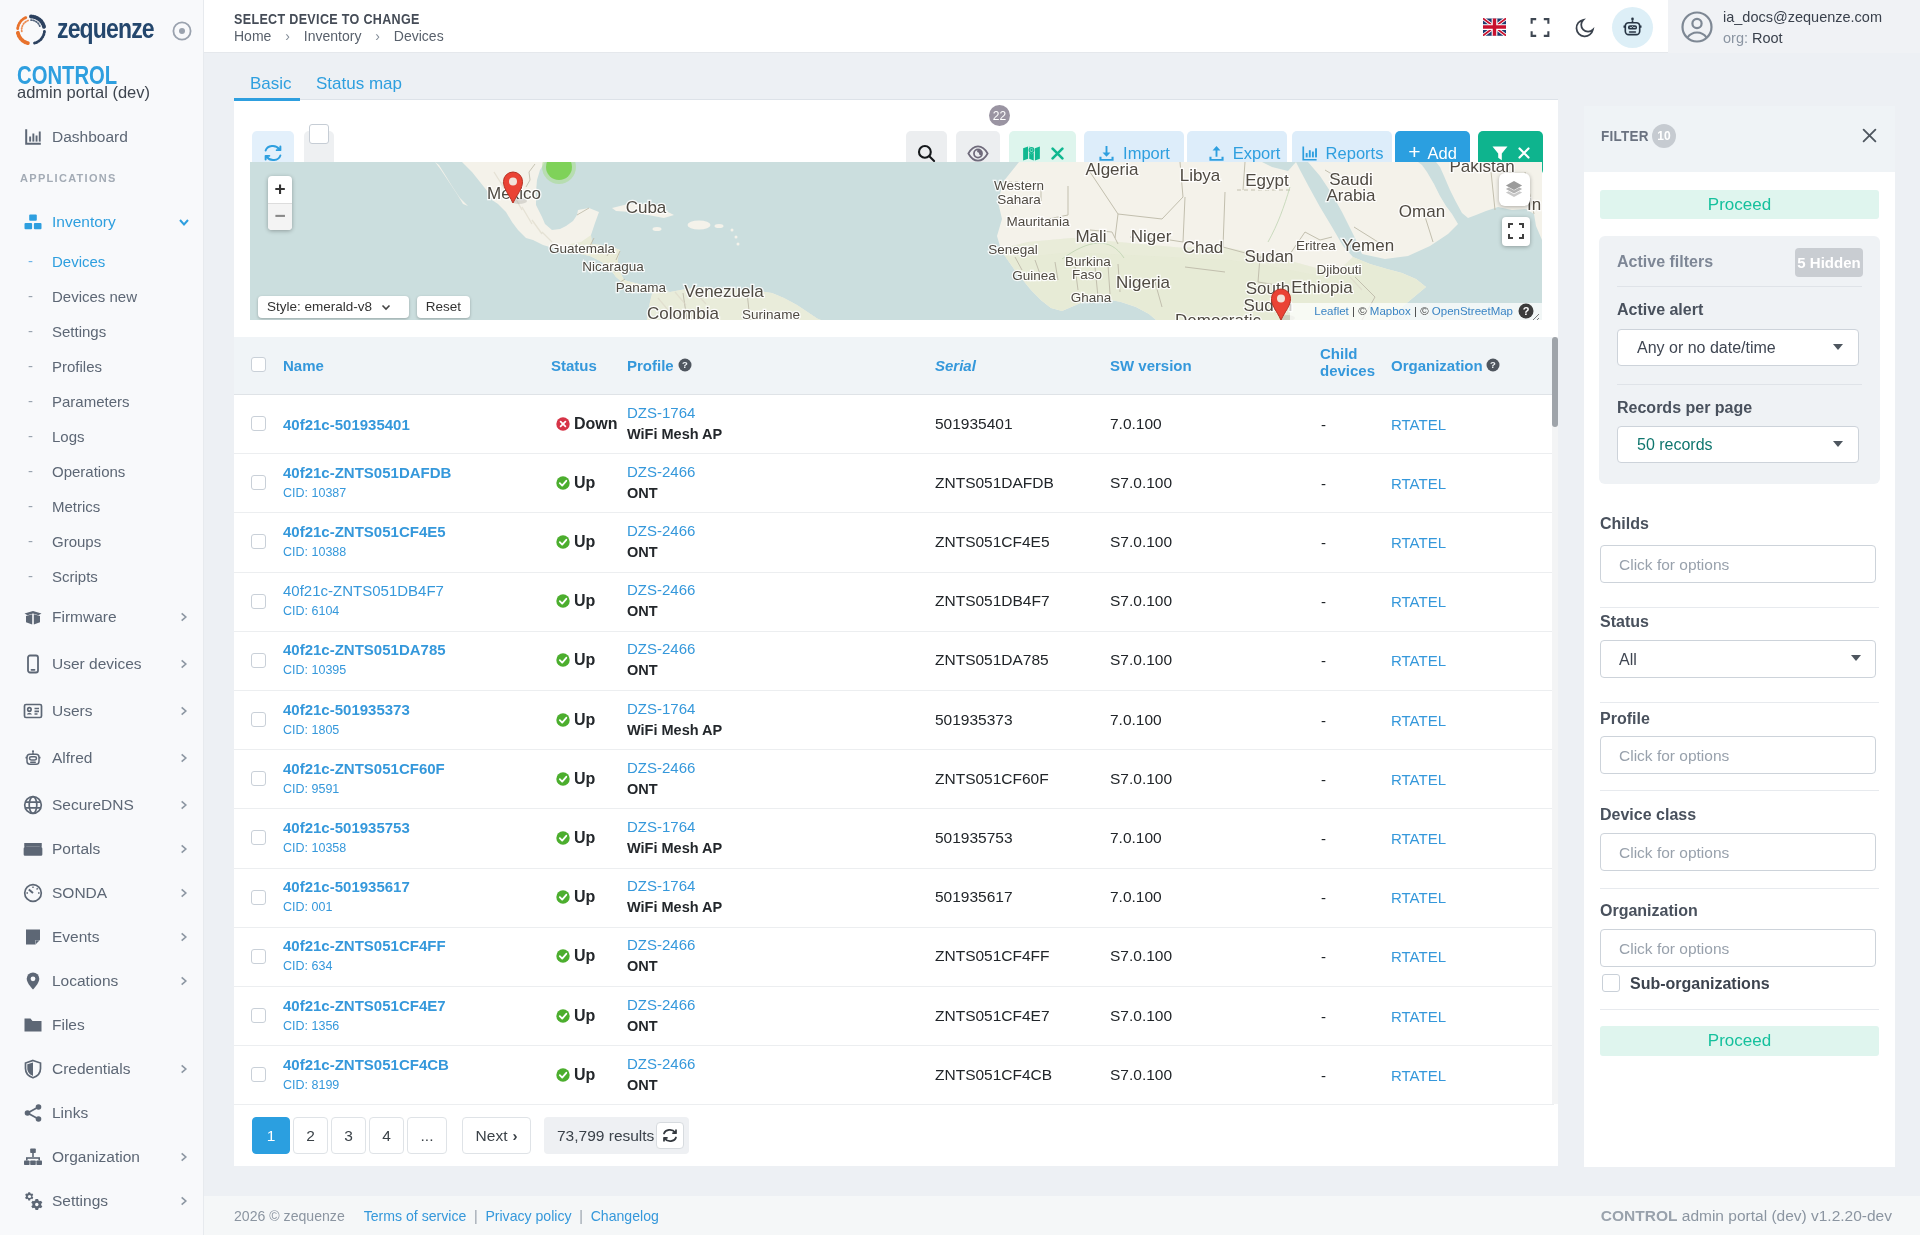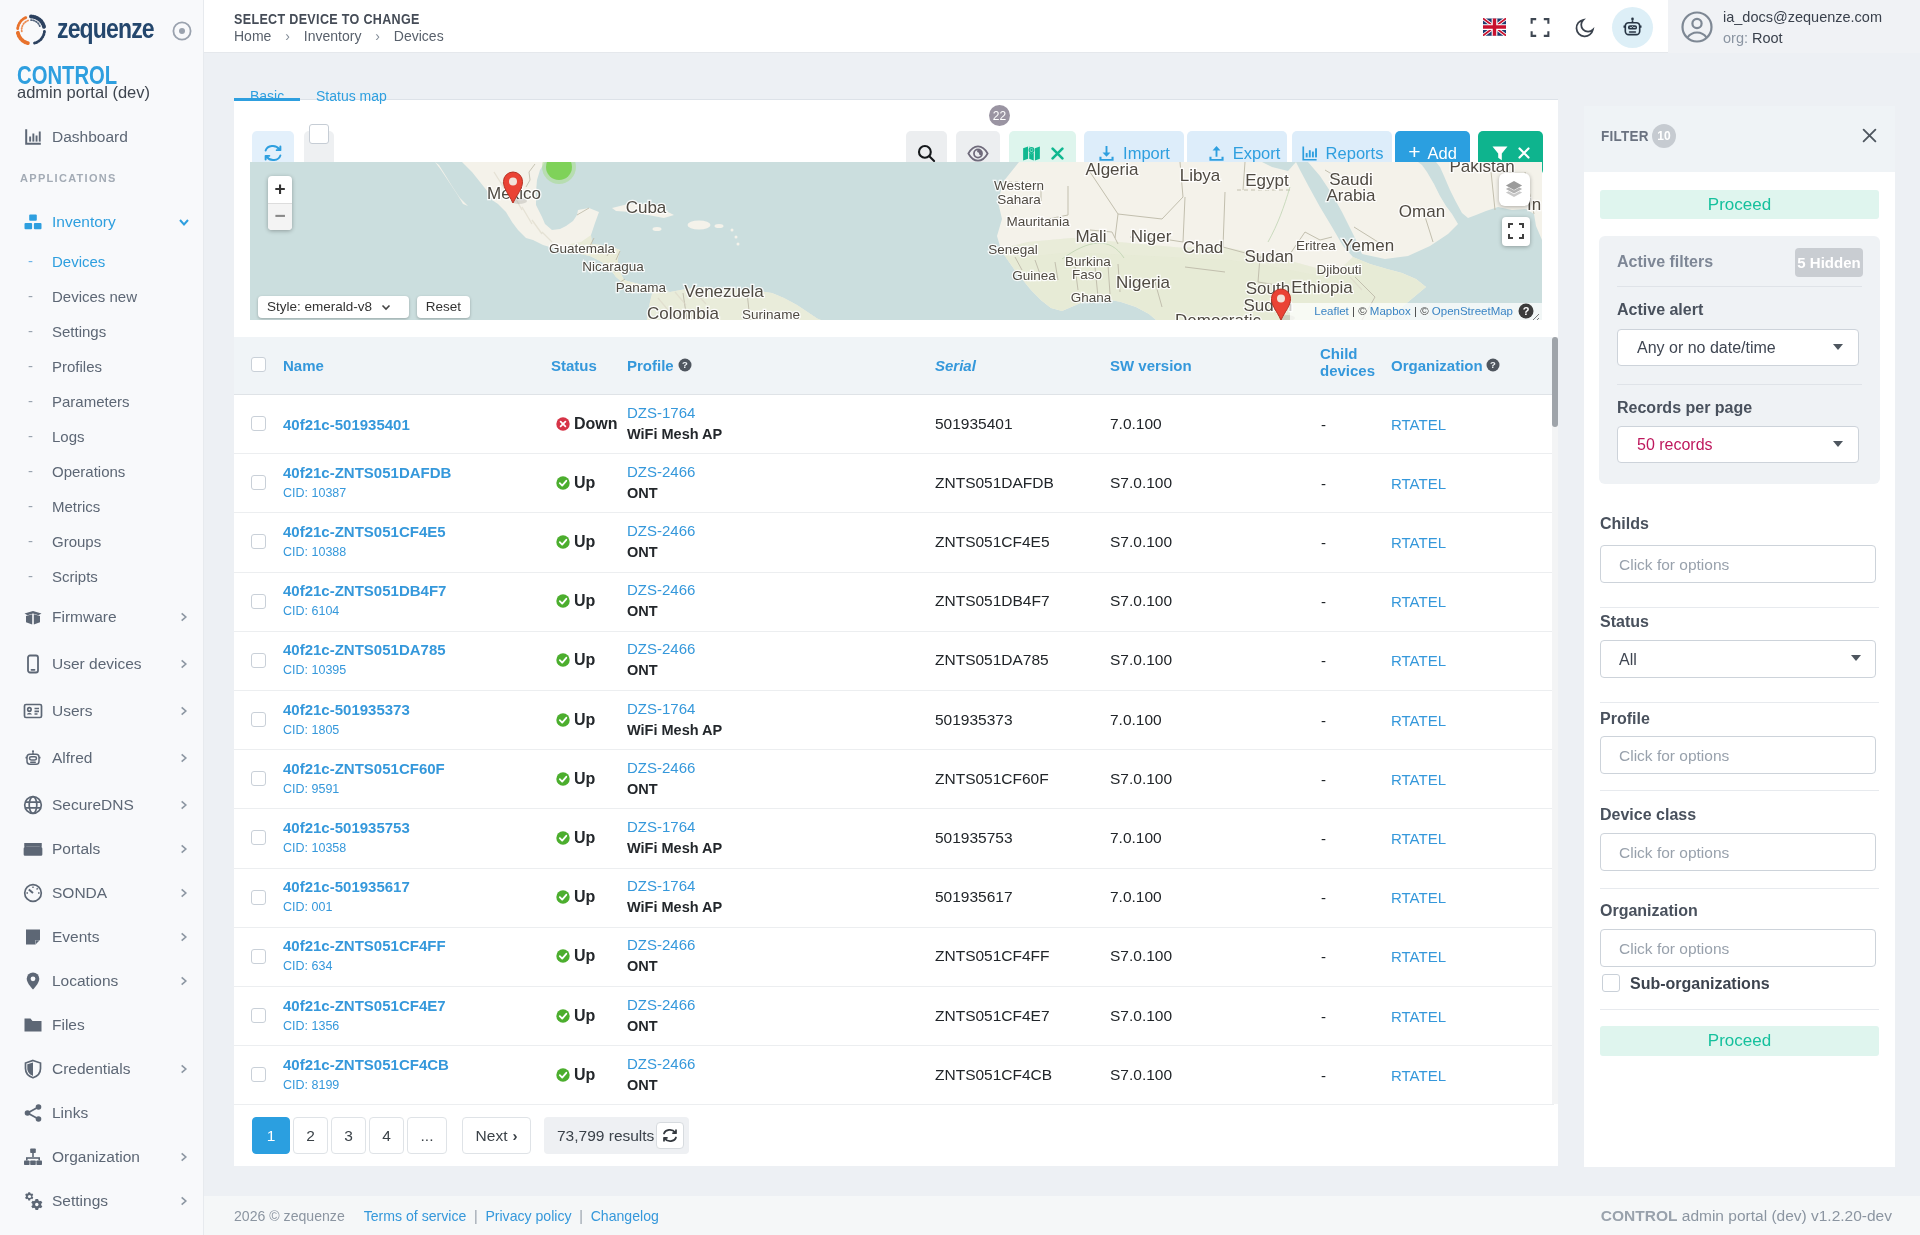--- a/index.html
+++ b/index.html
@@ -10,21 +10,21 @@
 .navitem { position:absolute; left:0; width:204px; height:30px; }
 .navitem .ic { position:absolute; left:23px; top:50%; transform:translateY(-50%); width:20px; height:20px; }
 .navitem .lbl { position:absolute; left:52px; top:50%; transform:translateY(-50%); font-size:15.5px; color:#5d6775; white-space:nowrap; }
 .navitem .chev { position:absolute; left:178px; top:50%; transform:translateY(-50%); }
 .subitem { position:absolute; left:0; width:204px; height:28px; }
 .subitem .dash { position:absolute; left:28px; top:46%; transform:translateY(-50%); color:#9aa4b0; font-size:15px; }
 .subitem .lbl { position:absolute; left:52px; top:50%; transform:translateY(-50%); font-size:15px; color:#5d6775; white-space:nowrap; }
 .blue, .blue .lbl { color:#2e9fdf !important; }
 #header { left:204px; top:0; width:1716px; height:53px; background:#fff; border-bottom:1px solid #e5e8ec; z-index:4; }
 #userblock { right:0; top:0; width:252px; height:53px; background:#f0f2f5; }
-.tab { position:absolute; top:88px; height:26px; font-size:14px; color:#2e9fdf; z-index:2; }
+.tab { position:absolute; top:74px; height:26px; font-size:17px; color:#2e9fdf; z-index:2; }
 .tbtn { position:absolute; top:131px; height:44px; border-radius:5px; font-size:16.5px; display:flex; align-items:center; justify-content:center; z-index:3; }
 .lightblue { background:#ddedfa; color:#2e9fdf; }
 .lightgray { background:#eceef0; }
 .lightteal { background:#def5ed; color:#10b890; }
 .th { position:absolute; color:#3598db; font-weight:bold; font-size:15px; z-index:3; }
 .cell { position:absolute; font-size:15px; color:#212529; z-index:3; white-space:nowrap; }
 .c2 { transform:translateY(-50%); }
 .link { color:#3598db; text-decoration:none; }
 .flabel { position:absolute; font-size:16px; font-weight:bold; color:#49515d; z-index:6; }
 .finput { position:absolute; background:#fff; border:1px solid #cdd3da; border-radius:4px; z-index:6; }
@@ -618,21 +618,21 @@
 <div class="cell c2" style="left:574px; top:542.0px; font-size:16px; font-weight:bold; color:#23272b;">Up</div>
 <div class="cell c2 link" style="left:627px; top:530.0px;">DZS-2466</div>
 <div class="cell c2" style="left:627px; top:552.0px; font-size:14.5px; font-weight:bold; color:#23272b;">ONT</div>
 <div class="cell c2" style="left:935px; top:542.0px; font-size:15.5px;">ZNTS051CF4E5</div>
 <div class="cell c2" style="left:1110px; top:542.0px; font-size:15.5px;">S7.0.100</div>
 <div class="cell c2" style="left:1321px; top:542.0px;">-</div>
 <div class="cell c2 link" style="left:1391px; top:542.0px;">RTATEL</div>
 <div class="row-border2 abs" style="left:234px; top:571.6px; width:1320px; height:1px; background:#eceef0; z-index:3;"></div>
 
 <div class="ck" style="left:251px; top:594px; width:15px; height:15px;"></div>
-<div class="cell c2 link" style="left:283px; top:590.2px; font-weight:bold;">40f21c-ZNTS051DB4F7</div>
+<div class="cell c2 link" style="left:283px; top:590.2px; font-weight:normal;">40f21c-ZNTS051DB4F7</div>
 <div class="cell c2 link" style="left:283px; top:611.2px; font-size:12.5px;">CID: 6104</div>
 <svg class="abs" style="left:556px; top:594px; z-index:3;" width="14" height="14" viewBox="0 0 14 14">
       <circle cx="7" cy="7" r="6.7" fill="#4cae2e"></circle>
       <path d="M3.8 7.2 L6.2 9.6 L10.3 4.8" stroke="#fff" stroke-width="1.8" fill="none" stroke-linecap="round" stroke-linejoin="round"></path>
     </svg>
 <div class="cell c2" style="left:574px; top:601.2px; font-size:16px; font-weight:bold; color:#23272b;">Up</div>
 <div class="cell c2 link" style="left:627px; top:589.2px;">DZS-2466</div>
 <div class="cell c2" style="left:627px; top:611.2px; font-size:14.5px; font-weight:bold; color:#23272b;">ONT</div>
 <div class="cell c2" style="left:935px; top:601.2px; font-size:15.5px;">ZNTS051DB4F7</div>
 <div class="cell c2" style="left:1110px; top:601.2px; font-size:15.5px;">S7.0.100</div>
@@ -800,21 +800,21 @@
 <div class="abs" style="left:1617px; top:253px; font-size:16px; font-weight:bold; color:#7e8796; z-index:6;">Active filters</div>
 <div class="abs" style="left:1795px; top:248px; width:68px; height:29px; background:#c9cdd2; border-radius:4px; color:#fff; font-size:15px; font-weight:bold; display:flex; align-items:center; justify-content:center; z-index:6;">5 Hidden</div>
 <div class="abs" style="left:1617px; top:286px; width:245px; height:1px; background:#dfe3e8; z-index:6;"></div>
 <div class="flabel" style="left:1617px; top:301px;">Active alert</div>
 <div class="finput" style="left:1617px; top:329px; width:242px; height:37px;"></div>
 <div class="phold" style="left:1637px; top:348px; color:#3f4652; font-size:16px;">Any or no date/time</div>
 <div class="caret" style="left:1833px; top:344px;"></div>
 <div class="abs" style="left:1617px; top:384px; width:245px; height:1px; background:#dfe3e8; z-index:6;"></div>
 <div class="flabel" style="left:1617px; top:399px;">Records per page</div>
 <div class="finput" style="left:1617px; top:426px; width:242px; height:37px;"></div>
-<div class="phold" style="left:1637px; top:445px; color:#be185d; font-size:16px;">50 records</div>
+<div class="phold" style="left:1637px; top:445px; color:#0f766e; font-size:16px;">50 records</div>
 <div class="caret" style="left:1833px; top:441px;"></div>
 
 <div class="flabel" style="left:1600px; top:515px;">Childs</div>
 <div class="finput" style="left:1600px; top:545px; width:276px; height:38px;"></div>
 <div class="phold" style="left:1619px; top:565px;">Click for options</div>
 <div class="fdivider" style="top:607px;"></div>
 <div class="flabel" style="left:1600px; top:613px;">Status</div>
 <div class="finput" style="left:1600px; top:640px; width:276px; height:38px;"></div>
 <div class="phold" style="left:1619px; top:660px; color:#3f4652; font-size:16px;">All</div>
 <div class="caret" style="left:1851px; top:655px;"></div>

